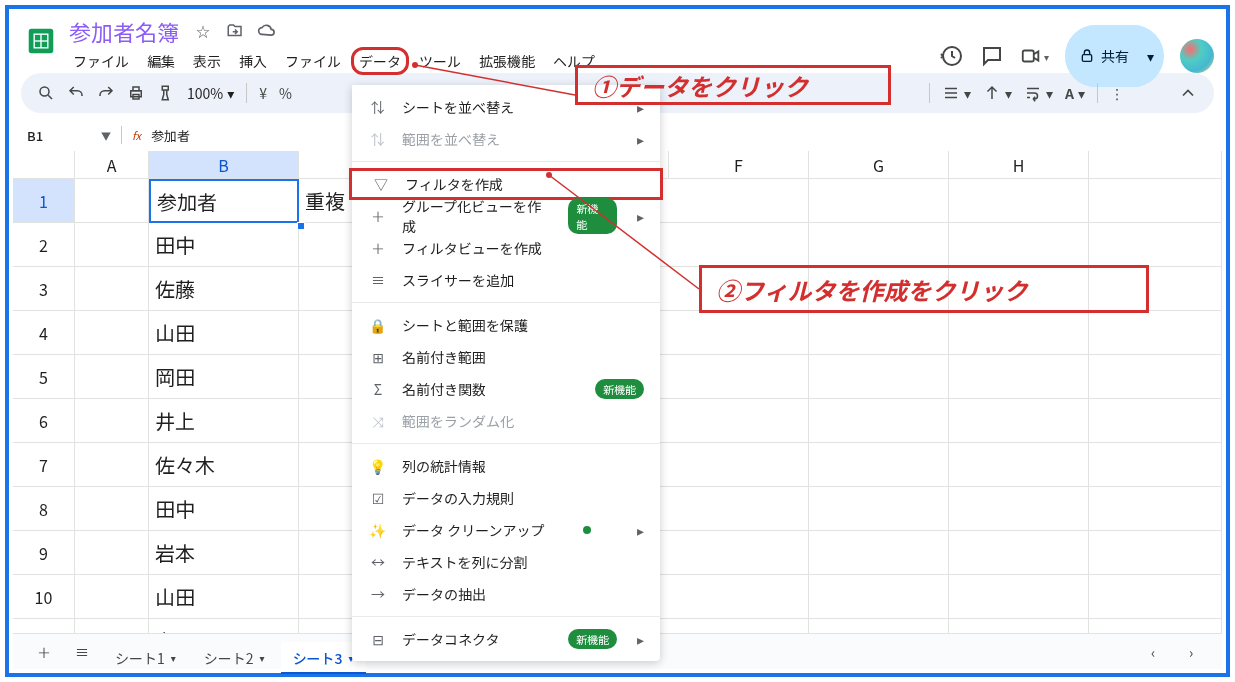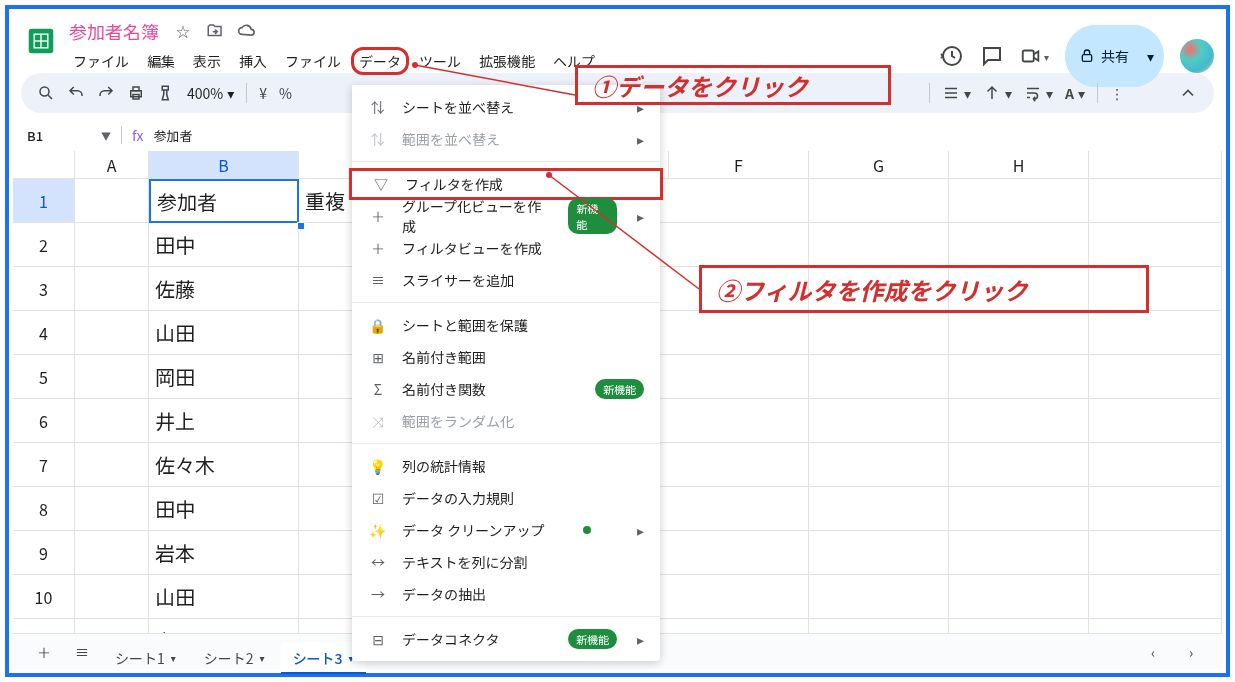--- a/index.html
+++ b/index.html
@@ -5,21 +5,21 @@
   * { box-sizing: border-box; margin: 0; padding: 0; font-family: "Noto Sans JP", Arial, sans-serif; }
   body { width: 1235px; height: 682px; background: #fff; overflow: hidden; position: relative; font-size: 14px; color: #1f1f1f; }
   .container { border: 4px solid #1a73e8; width: 1225px; height: 672px; position: absolute; top: 5px; left: 5px; background: #fff; }
 
   
   .header { height: 64px; display: flex; align-items: flex-start; padding: 8px 12px 0 12px; }
   .logo { width: 40px; height: 40px; display: flex; align-items: center; justify-content: center; margin-top: 4px; }
   .logo svg { width: 30px; height: 30px; }
   .doc-area { margin-left: 4px; flex: 1; }
   .doc-title-row { display: flex; align-items: center; gap: 8px; height: 28px; }
-  .doc-title { font-size: 18px; color: #ec4899; padding: 0 4px; }
+  .doc-title { font-size: 22px; color: #8b5cf6; padding: 0 4px; }
   .icon-btn { color: #5f6368; display: inline-flex; align-items: center; justify-content: center; width: 24px; height: 24px; }
   .menubar { display: flex; gap: 2px; margin-top: 2px; }
   .menu-item { padding: 4px 8px; font-size: 14px; color: #1f1f1f; border-radius: 4px; }
   .menu-item.highlighted { border: 3px solid #d32f2f; padding: 1px 5px; border-radius:12px; position: relative; }
   .header-right { display: flex; align-items: center; gap: 16px; margin-top: 8px; }
   .share-btn { background: #c2e7ff; color: #001d35; border-radius: 20px 0 0 20px; padding: 21px 14px; display: flex; align-items: center; gap: 6px; font-size: 14px; }
   .share-wrap { display:flex; background:#c2e7ff; border-radius:40px; overflow:hidden; align-items:center;}
   .share-drop { padding:0 10px 0 4px; color:#001d35;}
   .avatar { width: 34px; height: 34px; border-radius: 50%; background: radial-gradient(circle at 30% 30%, #ff6b6b, #4ecdc4, #45b7d1, #f7dc6f); }
 
@@ -27,21 +27,21 @@
   .toolbar-wrap{ margin:0 12px; background:#edf2fa; border-radius:40px; padding:4px 16px; display:flex; align-items:center; gap:12px; height:40px;}
   .tb-btn { color:#444746; display:inline-flex; align-items:center; gap:4px; }
   .tb-sep { width:1px; height:20px; background:#c7c7c7; }
   .zoom { font-size:14px; color:#1f1f1f; }
 
   
   .fxbar { display:flex; align-items:center; height:28px; margin:8px 12px 0 12px; gap:10px;}
   .namebox { width:70px; font-size:13px; padding-left:6px; color:#1f1f1f; font-weight:500;}
   .namebox-drop{ color:#5f6368; font-size:10px;}
   .fx-sep { width:1px; height:18px; background:#c7c7c7;}
-  .fx-lab { color:#8b5cf6; font-size:14px;}
+  .fx-lab { color:#c2410c; font-style:italic; font-size:11px;}
   .fx-val { font-size:13px; color:#1f1f1f; }
 
   
   .grid-area { position:absolute; top:142px; left:4px; right:4px; bottom:36px; overflow:hidden;}
   .colhdr-row { display:flex; height:28px; background:#fff;}
   .corner { width:62px; border-right:1px solid #e1e3e1; border-bottom:1px solid #e1e3e1; background:#fff;}
   .colhdr { border-right:1px solid #e1e3e1; border-bottom:1px solid #e1e3e1; display:flex; align-items:center; justify-content:center; font-size:16px; color:#1f1f1f; background:#fff; }
   .colhdr.sel { background:#d3e3fd; color:#0b57d0;}
   .col-A{width:74px;} .col-B{width:150px;} .col-C{width:60px;} .col-gap{width:310px;} .col-F{width:140px;} .col-G{width:140px;} .col-H{width:140px;} .col-rest{flex:1;}
   .row { display:flex; height:44px;}
@@ -172,21 +172,21 @@
           <rect x="5" y="9" width="14" height="8"></rect>
           <rect x="8" y="4" width="8" height="5"></rect>
           <rect x="8" y="14" width="8" height="6"></rect>
         </svg>
       </span>
     <span class="tb-btn">
         <svg width="18" height="18" viewBox="0 0 24 24" fill="none" stroke="#444746" stroke-width="2">
           <path d="M7 3h8v5H7zM9 8v6l-2 7h8l-2-7V8"></path>
         </svg>
       </span>
-    <span class="tb-btn zoom"><span>400%</span> ▾</span>
+    <span class="tb-btn zoom"><span>100%</span> ▾</span>
     <span class="tb-sep"></span>
     <span class="tb-btn">¥</span>
     <span class="tb-btn">%</span>
     <div style="flex:1"></div>
     <span class="tb-sep"></span>
     <span class="tb-btn"><svg width="18" height="18" viewBox="0 0 24 24" fill="none" stroke="#444746" stroke-width="2">
           <path d="M4 6h16M4 12h16M4 18h16"></path>
         </svg>▾</span>
     <span class="tb-btn"><svg width="18" height="18" viewBox="0 0 24 24" fill="none" stroke="#444746" stroke-width="2">
           <path d="M12 4v16M6 10l6-6 6 6"></path>

